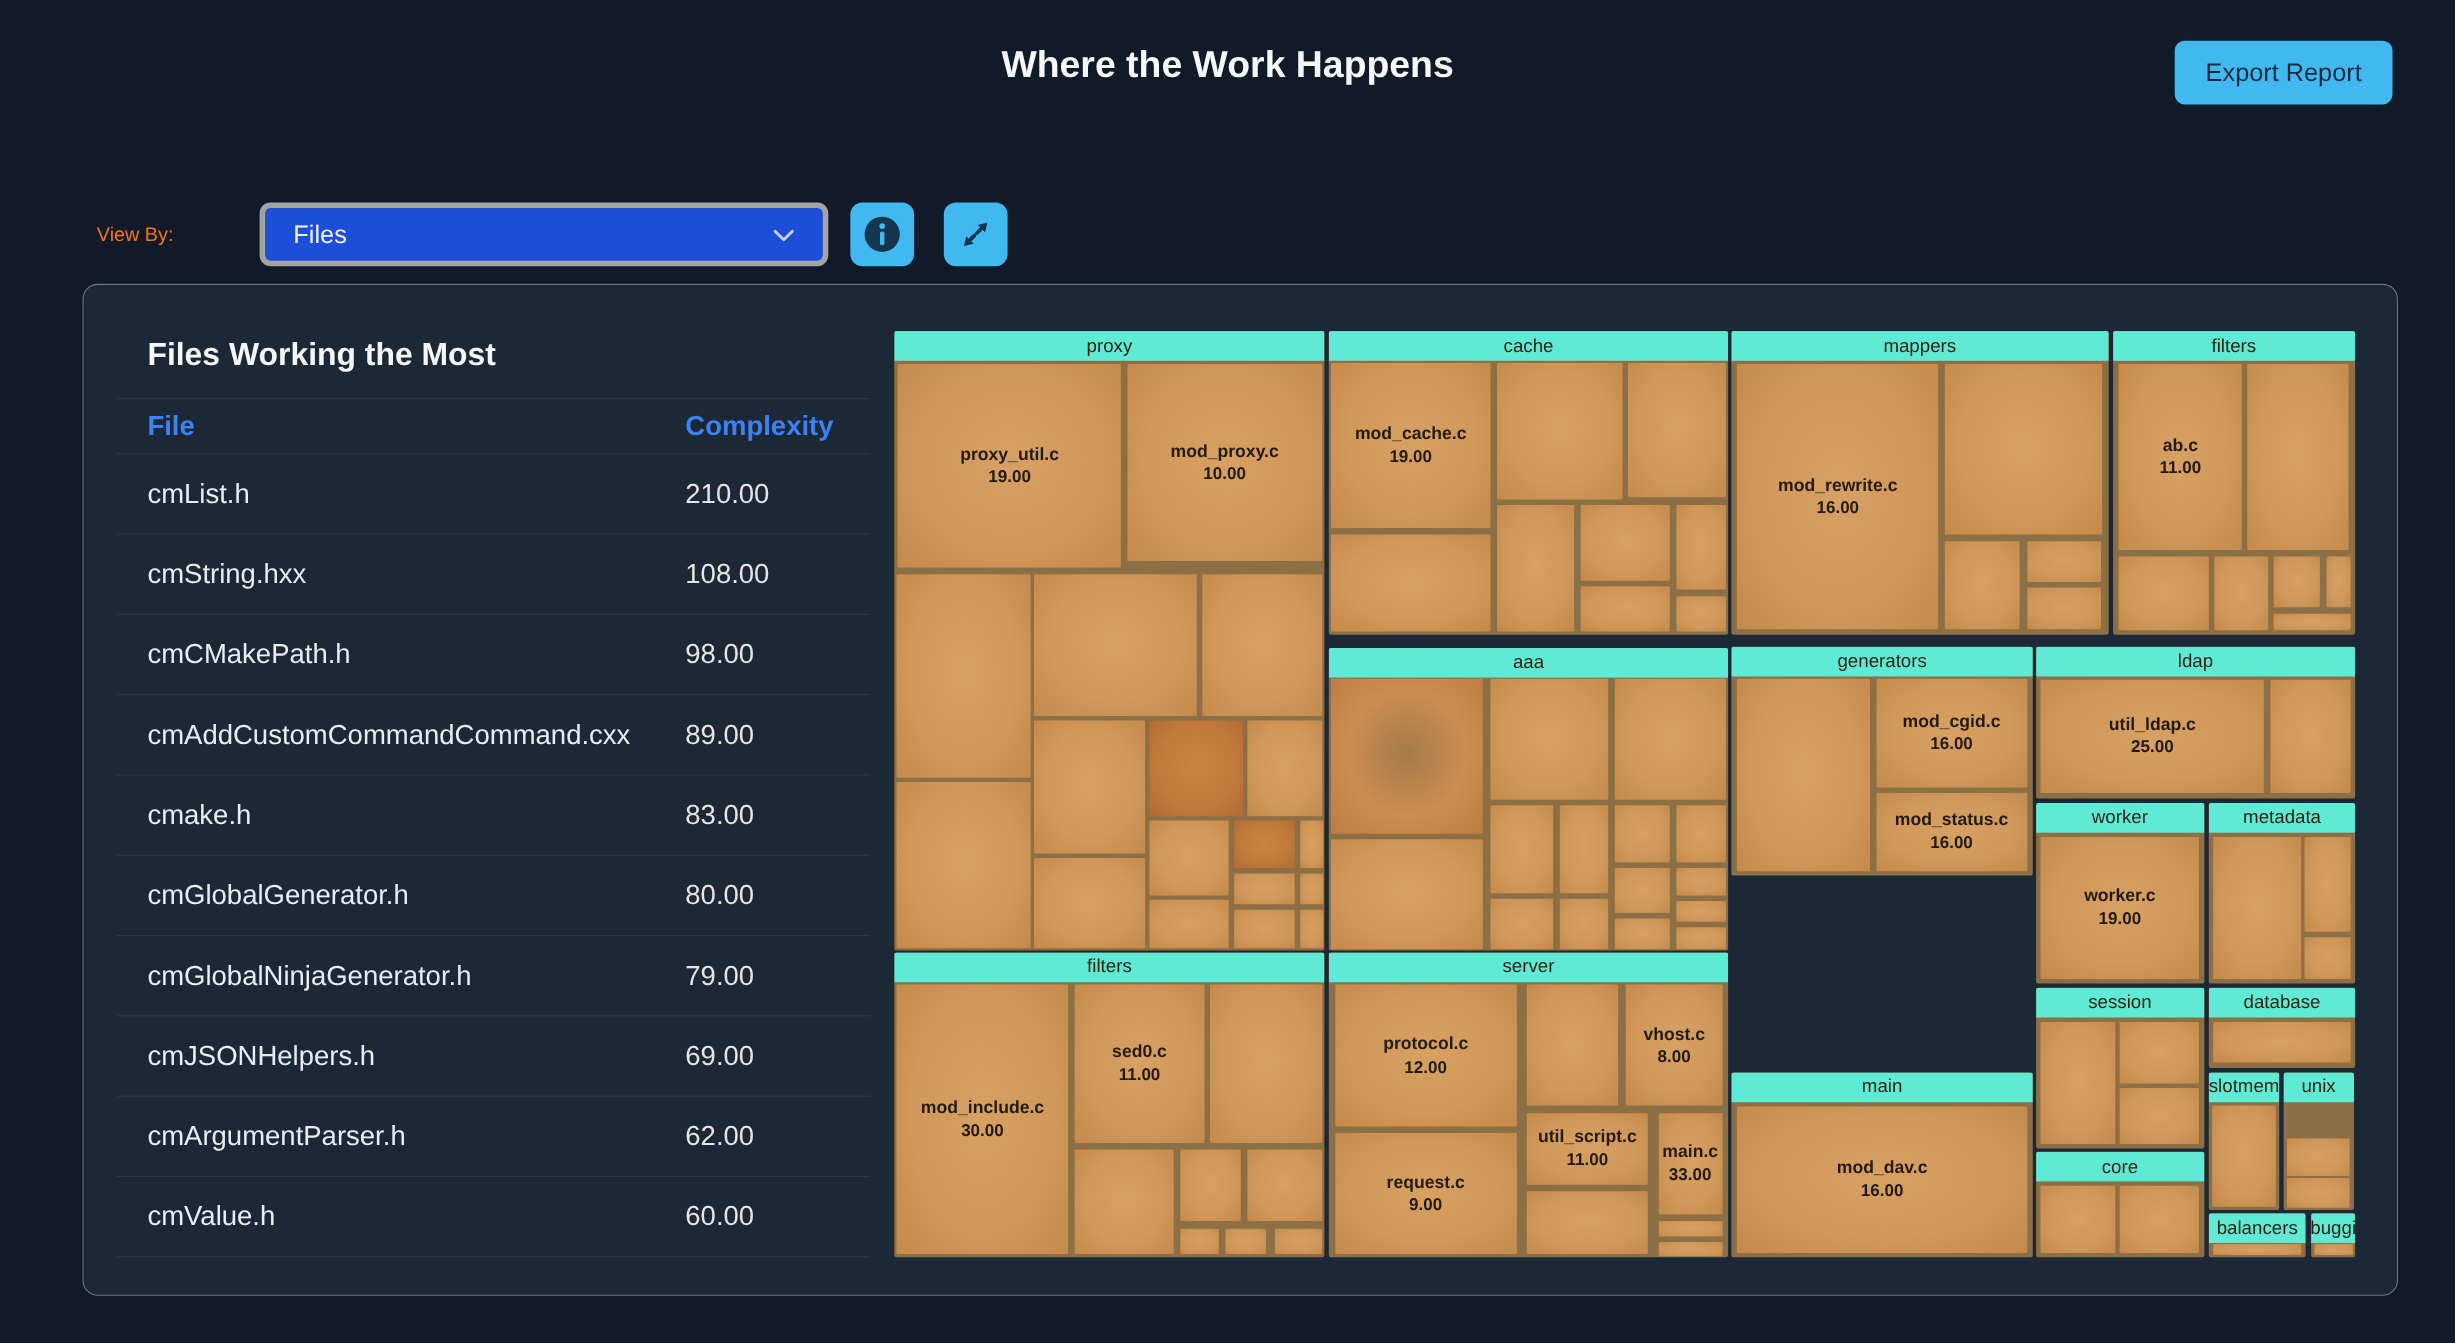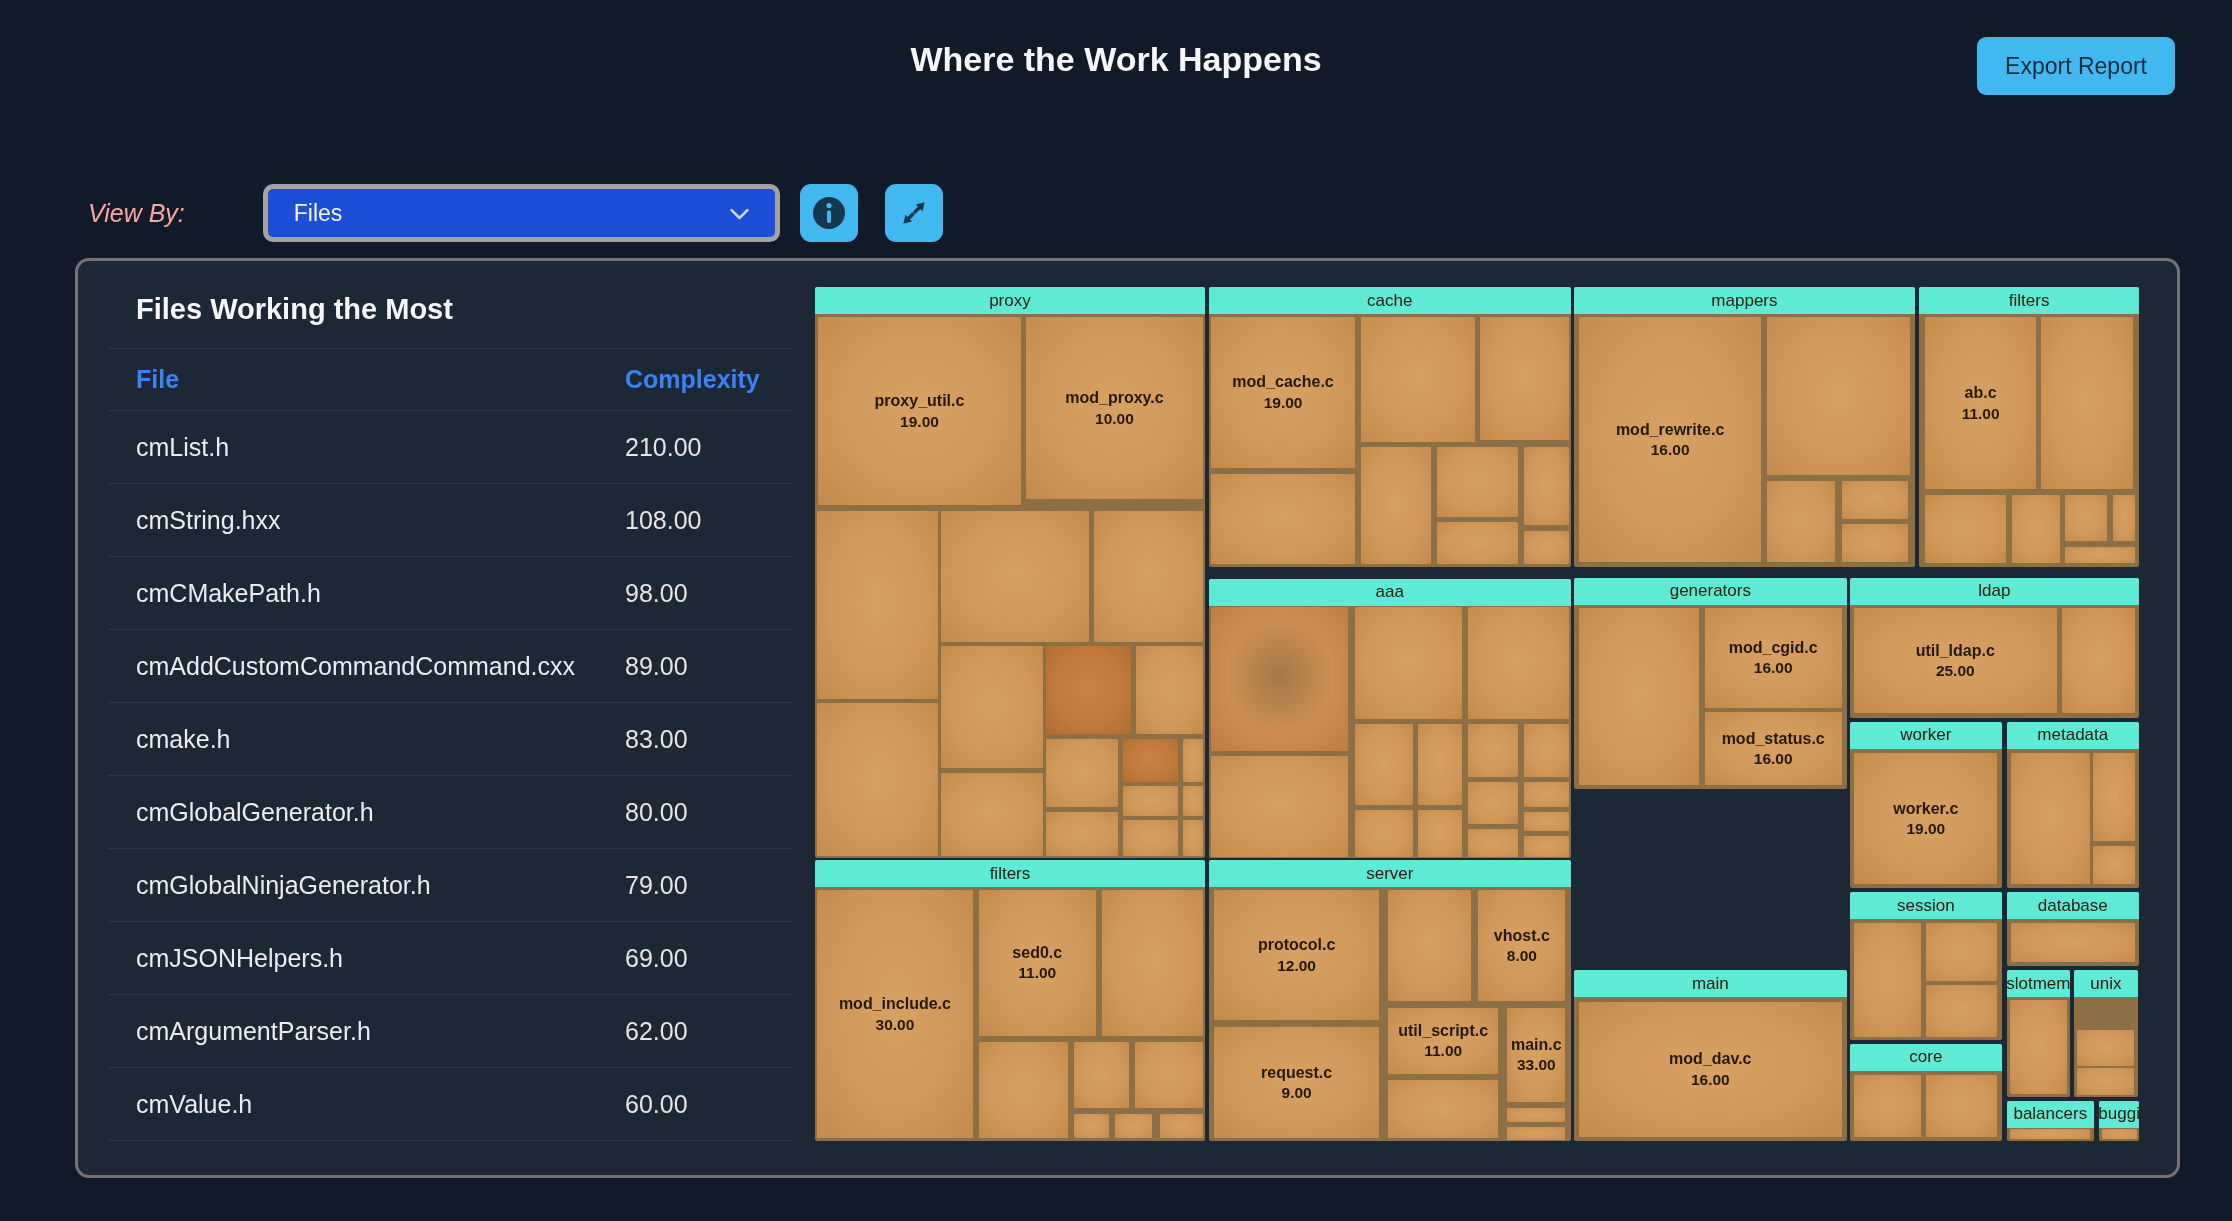--- a/index.html
+++ b/index.html
@@ -22,41 +22,41 @@
   .export-btn {
     position: absolute; right: 57px; top: 37px; height: 58px;
     padding: 0 28px; border: none; border-radius: 9px;
     background: #41b8f0; color: #122a3e;
     font-size: 23px; font-family: "Liberation Sans", sans-serif;
     cursor: pointer;
   }
 
   
   .controls { position: absolute; left: 88px; top: 184px; height: 58px; display: flex; align-items: center; }
-  .viewby-label { font-size: 25px; color: #fca5a5; margin-right: 34px; font-style: italic; }
+  .viewby-label { font-size: 18px; color: #f97316; margin-right: 34px; }
   .select {
     width: 517px; height: 58px; border-radius: 10px;
     background: #1d4ed8; border: 5px solid #a3a3a3;
     display: flex; align-items: center; justify-content: space-between;
     padding: 0 22px 0 26px; cursor: pointer; margin-left: 44px;
   }
   .select-value { font-size: 23px; color: #f2f4f7; }
   .icon-btn {
     width: 58px; height: 58px; border: none; border-radius: 11px;
     background: #41b8f0; display: flex; align-items: center; justify-content: center;
     cursor: pointer;
   }
   .icon-btn.info { margin-left: 20px; }
   .icon-btn.expand { margin-left: 27px; }
 
   
   .card {
     position: absolute; left: 75px; top: 258px; width: 2105px; height: 920px;
-    background: #1c2836; border: 3px solid #737373; border-radius: 14px;
-    display: flex; padding: 26px 38px 34px 30px;
+    background: #1c2836; border: 1px solid #737373; border-radius: 14px;
+    display: flex; padding: 42px 38px 34px 30px;
   }
 
   
   .table-pane { width: 685px; flex: none; display: flex; flex-direction: column; }
   .table-title { margin: 6px 28px 0; font-size: 29px; font-weight: bold; color: #f5f7fa; }
   .divider { height: 1px; background: #2a3849; margin-top: 22px; }
   .thead, .trow { display: grid; grid-template-columns: 1fr 140px; align-items: center; padding: 0 28px; }
   .thead { height: 72px; border-bottom: 1px solid #2a3849; }
   .th { color: #3b82f6; font-size: 25px; font-weight: bold; }
   .trow { height: 73px; border-bottom: 1px solid #2a3849; }

